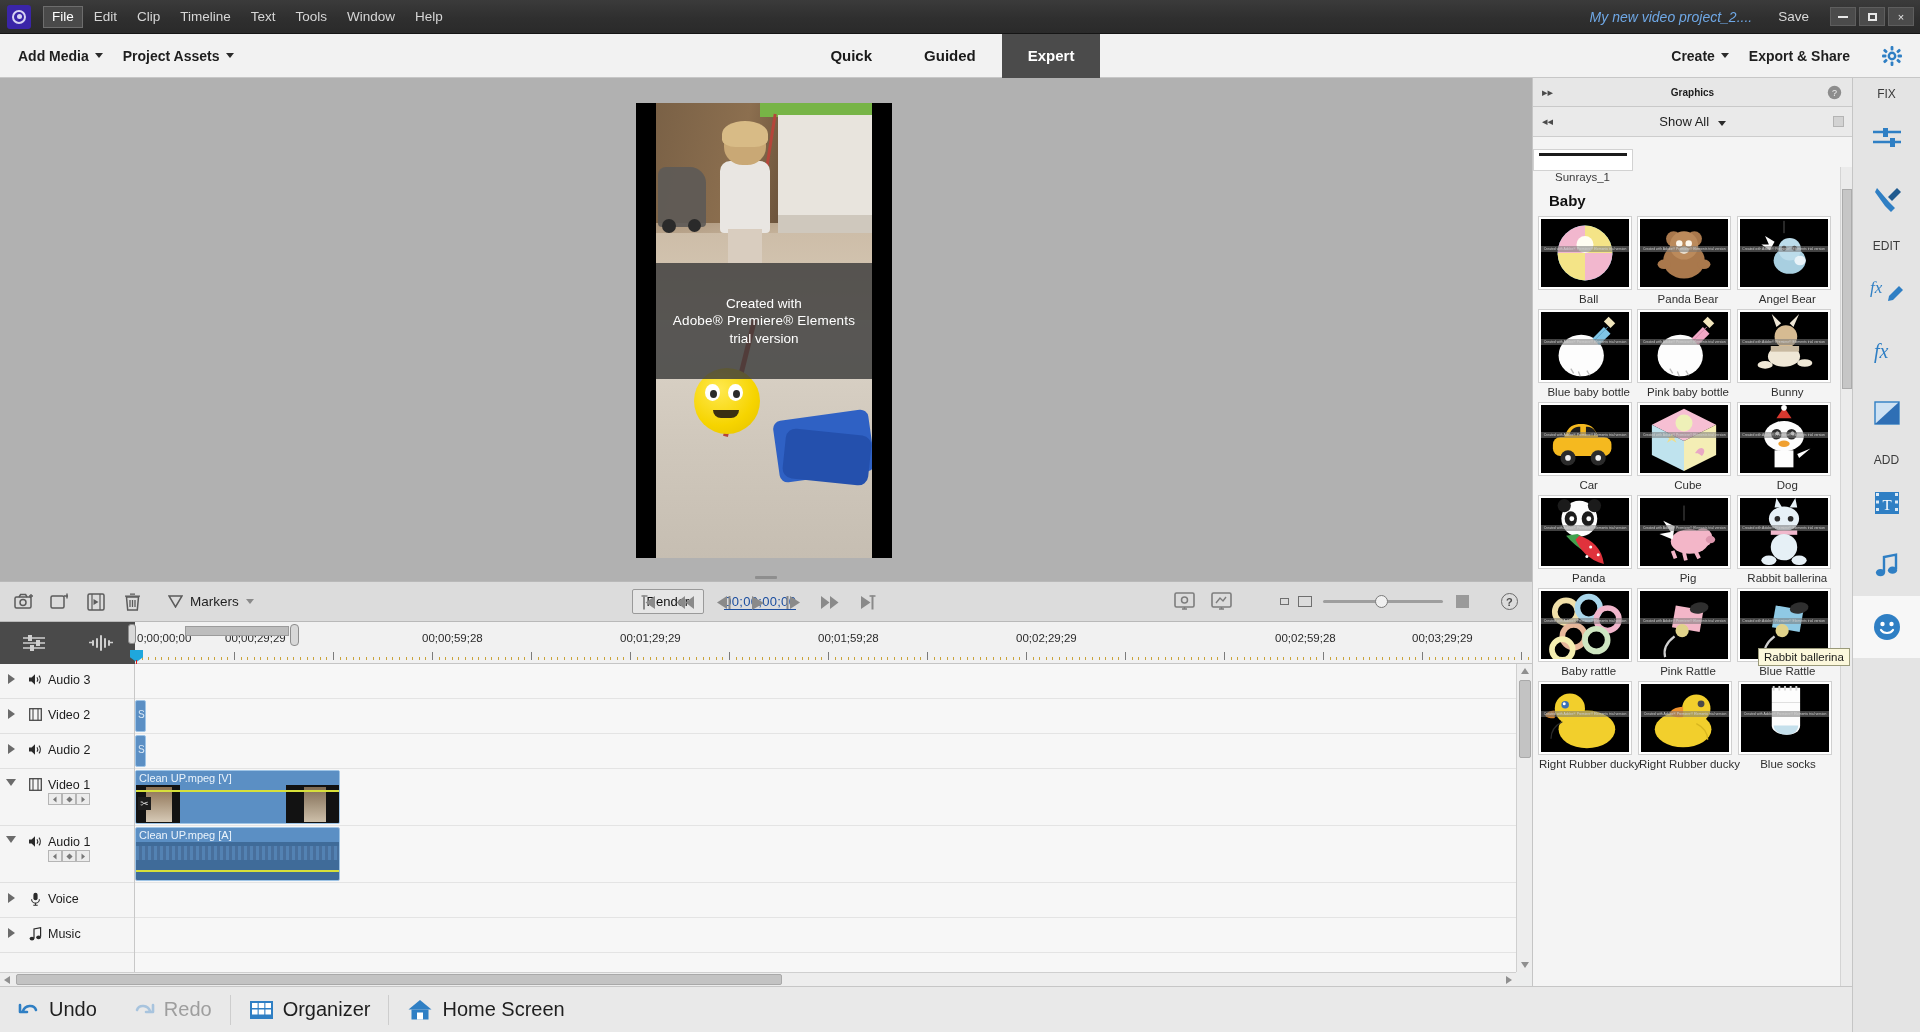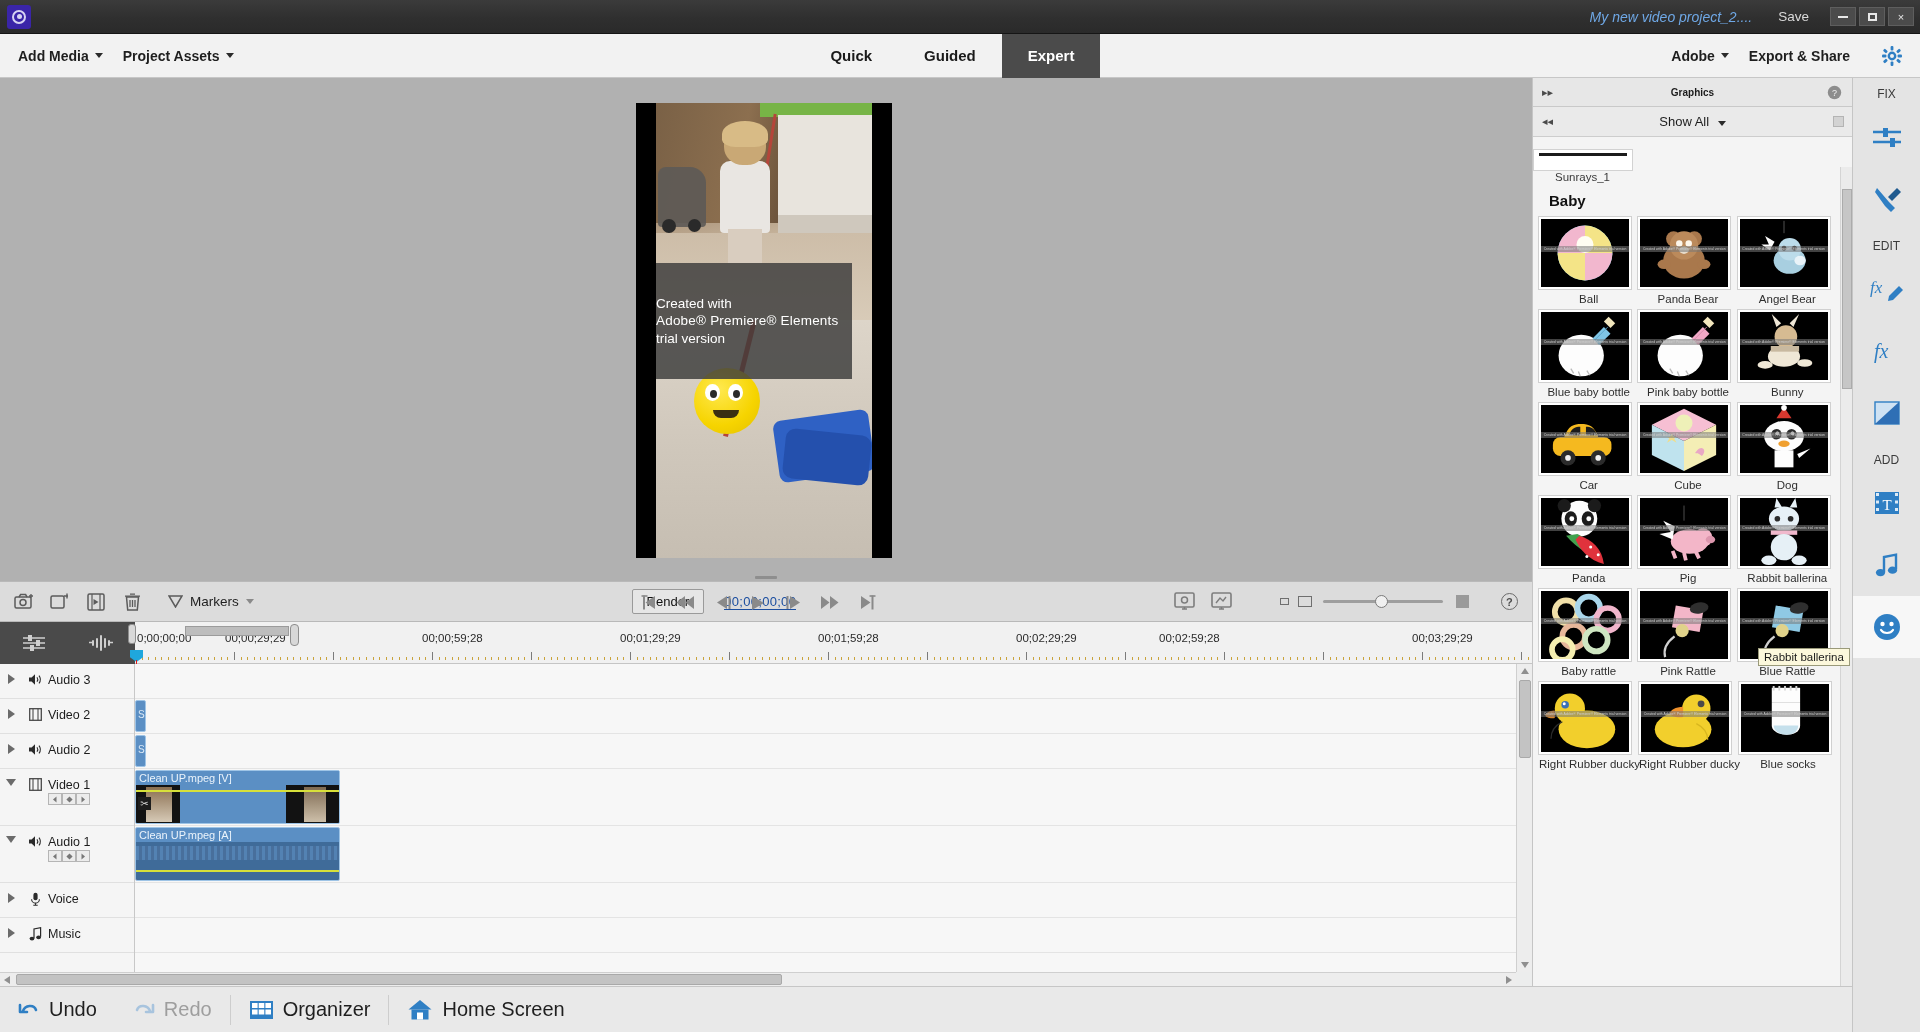--- a/index.html
+++ b/index.html
@@ -88,23 +88,23 @@
     background:linear-gradient(180deg,#cdbda8 0%,#d8cbb8 100%); }
   .vid-child-head{position:absolute;left:68px;top:22px;width:42px;height:40px;border-radius:50% 50% 45% 45%;background:#c9a875;}
   .vid-child-hair{position:absolute;left:66px;top:18px;width:46px;height:26px;border-radius:50% 50% 30% 30%;background:#d8bb86;}
   .vid-child-body{position:absolute;left:64px;top:58px;width:50px;height:72px;border-radius:10px 10px 4px 4px;background:#e9e6e2;}
   .vid-child-legs{position:absolute;left:72px;top:126px;width:34px;height:34px;background:#d9cdbf;}
   .vid-stick{position:absolute;left:106px;top:10px;width:3px;height:150px;background:#b5453a;transform:rotate(9deg);}
   .vid-stroller{position:absolute;left:2px;top:64px;width:48px;height:60px;background:#5d5a57;border-radius:8px 16px 4px 4px;opacity:.9;}
   .vid-stroller-w{position:absolute;left:6px;top:116px;width:14px;height:14px;border-radius:50%;background:#2a2a2a;}
   .vid-stroller-w2{position:absolute;left:32px;top:116px;width:13px;height:13px;border-radius:50%;background:#2a2a2a;}
   .vid-band {
-    position:absolute; left:0; top:160px; width:196px; height:116px;
+    position:absolute; left:0; top:160px; width:216px; height:116px;
     background:rgba(58,58,58,0.82);
-    display:flex; flex-direction:column; align-items:flex-start; justify-content:center;
+    display:flex; flex-direction:column; align-items:center; justify-content:center;
     color:#ffffff; font-size:13.5px; line-height:17.5px; text-align:center;
   }
   .vid-band .l2 { letter-spacing:.2px; }
   .vid-bot {
     position:absolute; left:0; top:217px; width:216px; height:238px;
     background:linear-gradient(180deg,#ddd5c9 0%,#cfc7bb 55%,#c6beb2 100%);
   }
   .mop-head{position:absolute;left:120px;top:95px;width:96px;height:62px;background:#2f61c4;border-radius:8px;transform:rotate(-8deg);}
   .mop-head2{position:absolute;left:128px;top:112px;width:86px;height:50px;background:#2450ad;border-radius:10px;transform:rotate(6deg);}
   .mop-stick{position:absolute;left:96px;top:0px;width:5px;height:120px;background:#b5453a;transform:rotate(14deg);transform-origin:top;}
@@ -269,20 +269,30 @@
 <body>
 
 <div id="titlebar">
   <div id="app-logo">
     <div class="logo-sq">
         <div class="logo-ring">
           <div class="logo-dot"></div>
         </div>
       </div>
   </div>
+  <div id="menubar">
+      <div class="menu-item sel">File</div>
+      <div class="menu-item">Edit</div>
+      <div class="menu-item">Clip</div>
+      <div class="menu-item">Timeline</div>
+      <div class="menu-item">Text</div>
+      <div class="menu-item">Tools</div>
+      <div class="menu-item">Window</div>
+      <div class="menu-item">Help</div>
+    </div>
   <div id="title-right">
     <div id="project-title">My new video project_2....</div>
     <div id="save-btn">Save</div>
     <div class="wbtns">
       <div class="wbtn">
           <div class="mn"></div>
         </div>
       <div class="wbtn">
           <div class="mx"></div>
         </div>
@@ -301,21 +311,21 @@
     <span class="caret"></span>
   </div>
   <div class="spacer"></div>
   <div id="mode-tabs">
       <div class="mode-tab">Quick</div>
       <div class="mode-tab">Guided</div>
       <div class="mode-tab active">Expert</div>
     </div>
   <div class="spacer"></div>
   <div class="tb2-btn">
-    <span>Adobe</span>
+    <span>Create</span>
     <span class="caret"></span>
   </div>
   <div class="tb2-btn">
     <span>Export &amp; Share</span>
   </div>
   <div id="gear-icon-top">
     <svg width="20" height="20" viewBox="0 0 20 20">
         <g fill="#2f7fc4">
       <circle cx="10" cy="10" r="3.2" fill="none" stroke="#2f7fc4" stroke-width="2.4"></circle>
       <rect x="8.6" y="0" width="2.8" height="4.4" rx="1"></rect>
@@ -508,21 +518,21 @@
 </div>
 
 <div id="ruler">
   <div id="ruler-labels">
       <div class="rtick" style="left: 2px;">0;00;00;00</div>
       <div class="rtick" style="left: 90px;">00;00;29;29</div>
       <div class="rtick" style="left: 287px;">00;00;59;28</div>
       <div class="rtick" style="left: 485px;">00;01;29;29</div>
       <div class="rtick" style="left: 683px;">00;01;59;28</div>
       <div class="rtick" style="left: 881px;">00;02;29;29</div>
-      <div class="rtick" style="left: 1016px; padding-left: 8px;">00;02;59;28</div>
+      <div class="rtick" style="left: 1132px; padding-left: 8px;">00;02;59;28</div>
       <div class="rtick" style="left: 1277px;">00;03;29;29</div>
     </div>
   <div id="ruler-ticks">
       <div class="major" style="left: 0px;"></div>
       <div class="minor" style="left: 7px;"></div>
       <div class="minor" style="left: 13px;"></div>
       <div class="minor" style="left: 20px;"></div>
       <div class="minor" style="left: 26px;"></div>
       <div class="minor" style="left: 33px;"></div>
       <div class="minor" style="left: 40px;"></div>

